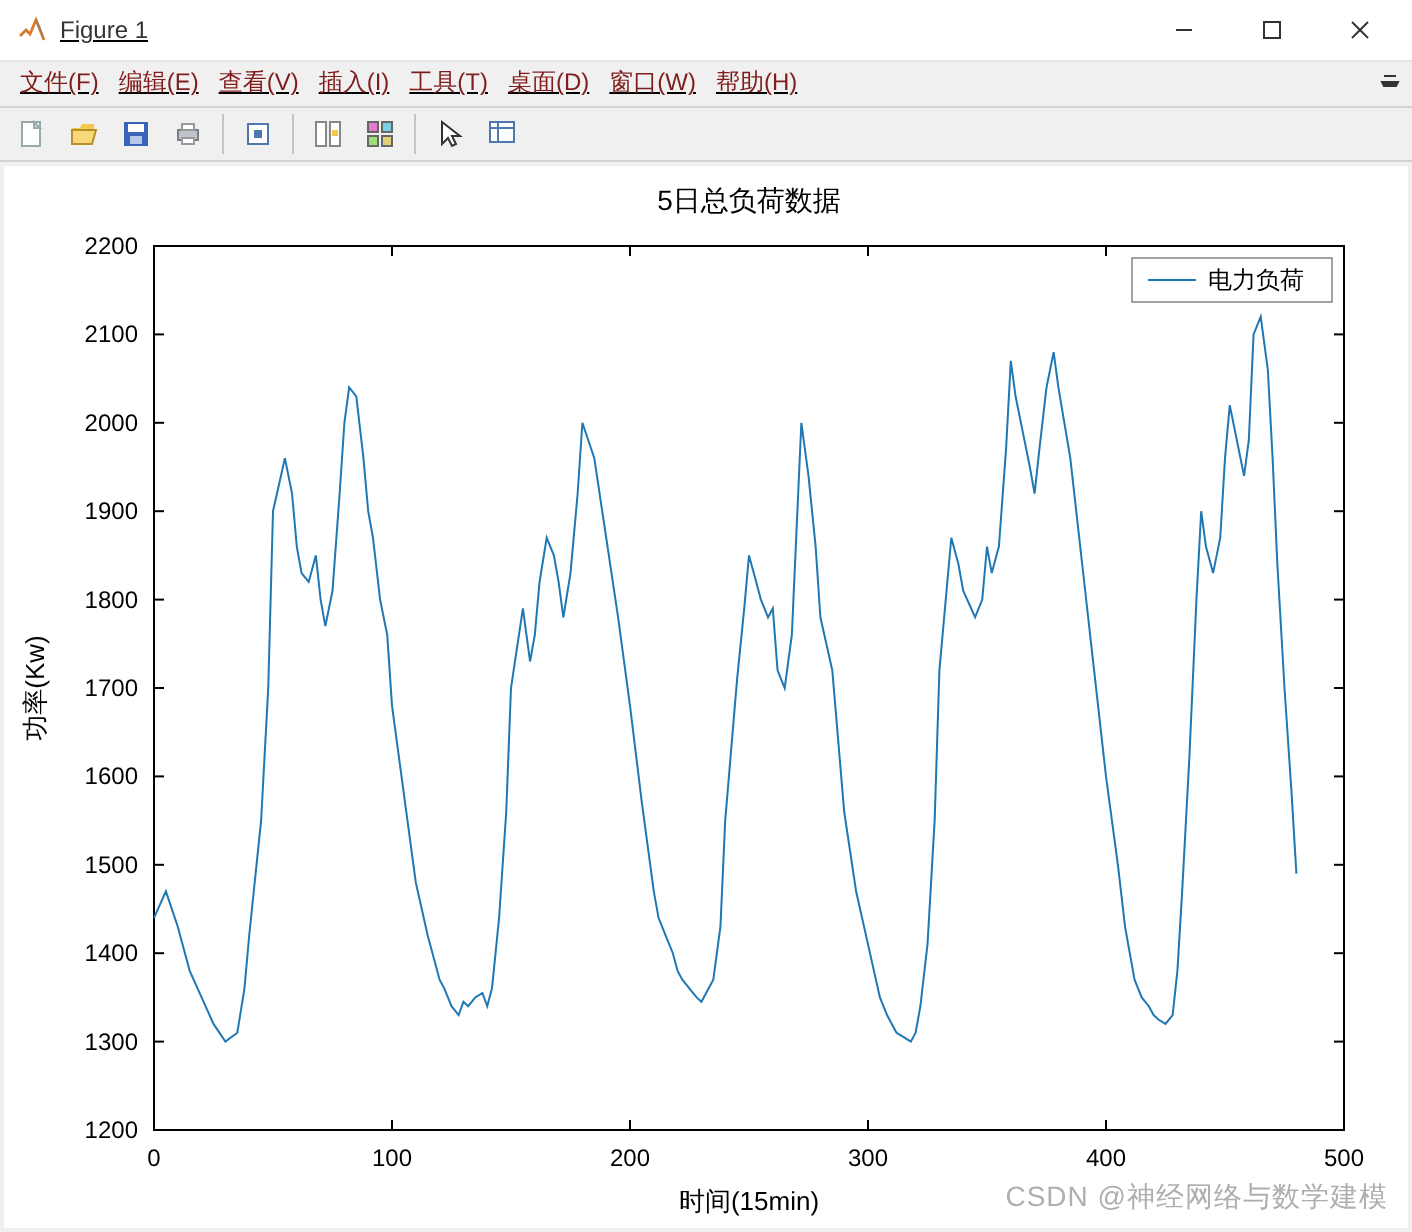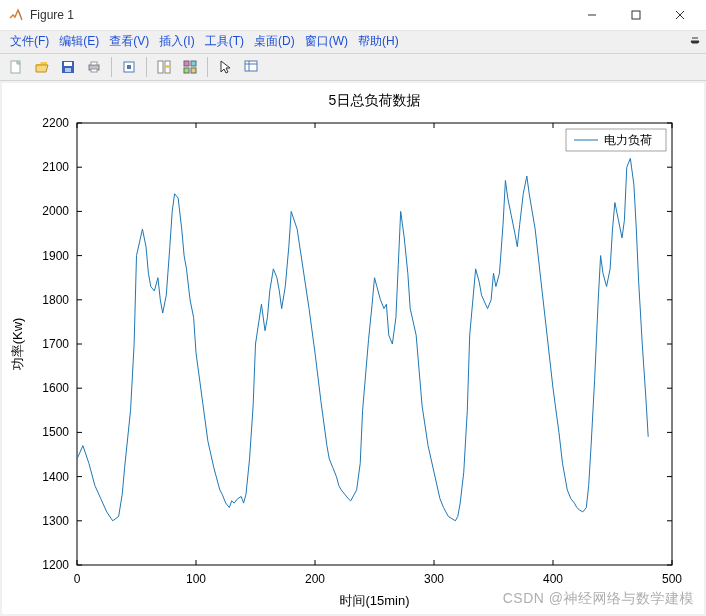--- a/index.html
+++ b/index.html
@@ -1,25 +1,25 @@
 <!DOCTYPE html>
 <html><head>
 <meta charset="utf-8">
 <style>
   html,body{margin:0;padding:0;font-family:"Microsoft YaHei",Arial,sans-serif;font-size:12px;background:#4a4a45;}
-  .window{width:706px;height:616px;background:#f0f0f0;box-sizing:border-box;display:flex;flex-direction:column;position:relative;}
+  .window{width:706px;height:616px;background:#f0f0f0;box-sizing:border-box;display:flex;flex-direction:column;position:relative;text-decoration:underline;}
   
   .titlebar{height:30px;background:#fff;display:flex;align-items:center;padding:0 4px 0 8px;border-bottom:1px solid #e5e5e5;}
   .titlebar .logo{width:16px;height:16px;margin-right:6px;}
   .titlebar .title{flex:0 0 auto;color:#333;}
   .titlebar .spacer{flex:1 1 auto;}
   .titlebar .winbtn{width:44px;height:30px;display:flex;align-items:center;justify-content:center;color:#555;}
   
   .menubar{height:22px;background:#f0f0f0;display:flex;align-items:center;padding:0 6px;gap:2px;position:relative;}
-  .menubar .menuitem{padding:1px 4px;color:#1d4ed8;}
+  .menubar .menuitem{padding:1px 4px;color:#7f1d1d;}
   .menubar .dropdown-arrow{position:absolute;right:6px;top:4px;color:#333;}
   
   .toolbar{height:26px;background:#f0f0f0;border-top:1px solid #d4d4d4;border-bottom:1px solid #d4d4d4;display:flex;align-items:center;padding:0 4px;gap:2px;}
   .toolbar .tbtn{width:22px;height:22px;display:flex;align-items:center;justify-content:center;border:1px solid transparent;border-radius:2px;}
   .toolbar .tsep{width:1px;height:20px;background:#c4c4c4;margin:0 3px;}
   
   .figarea{flex:1 1 auto;background:#fff;margin:2px;position:relative;overflow:hidden;text-align:center;}
   .watermark{position:absolute;right:10px;bottom:6px;color:rgba(120,120,120,.6);font-size:14px;letter-spacing:.5px;pointer-events:none;}
   svg{display:block;}
 </style>

